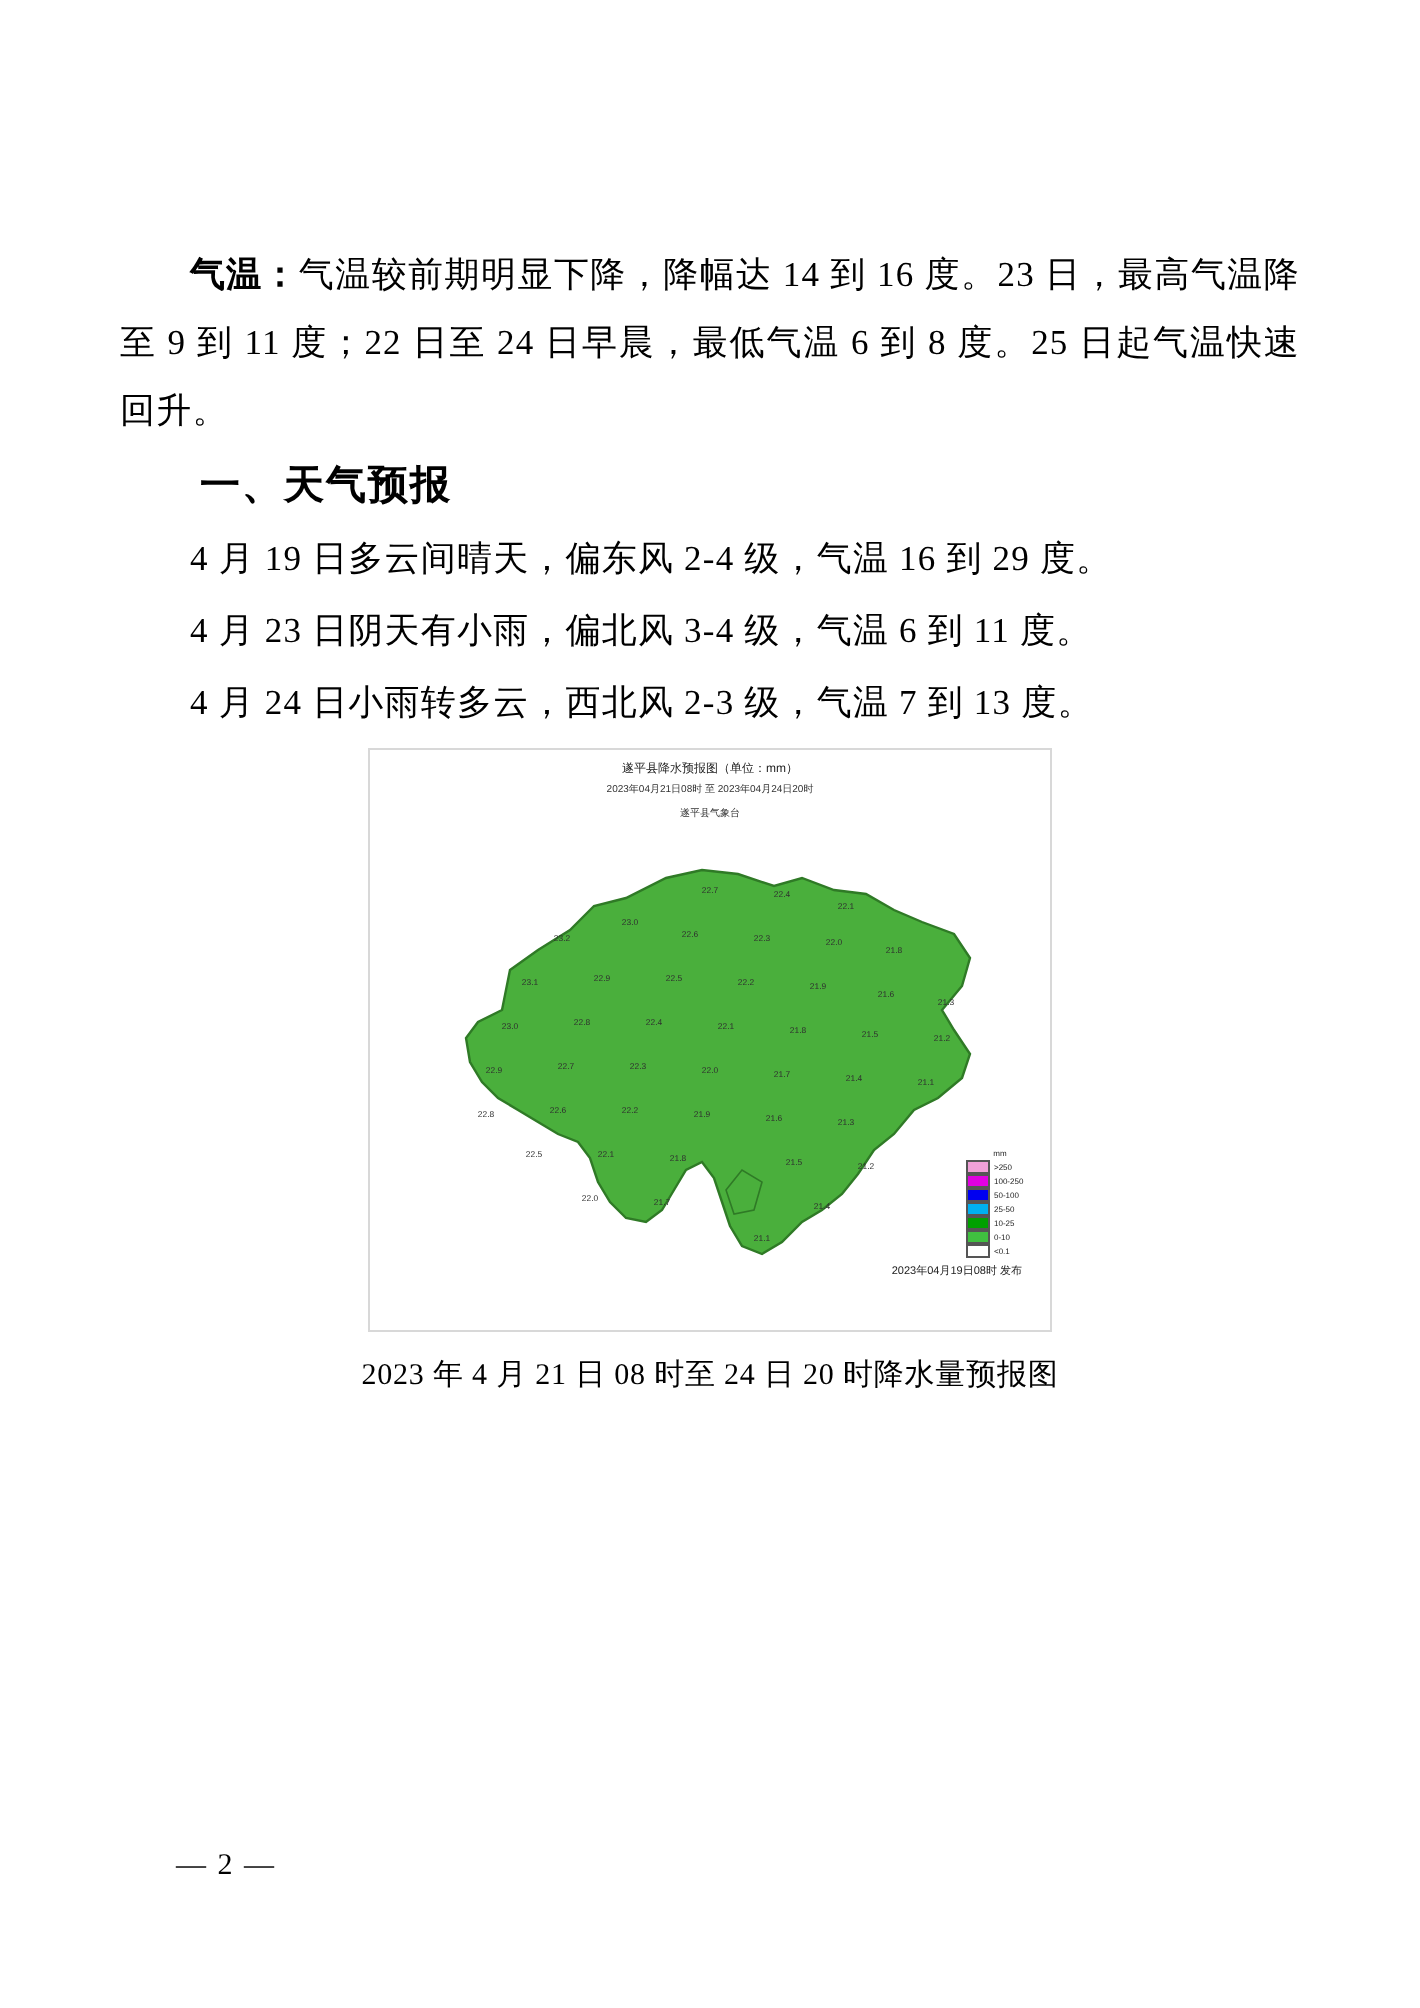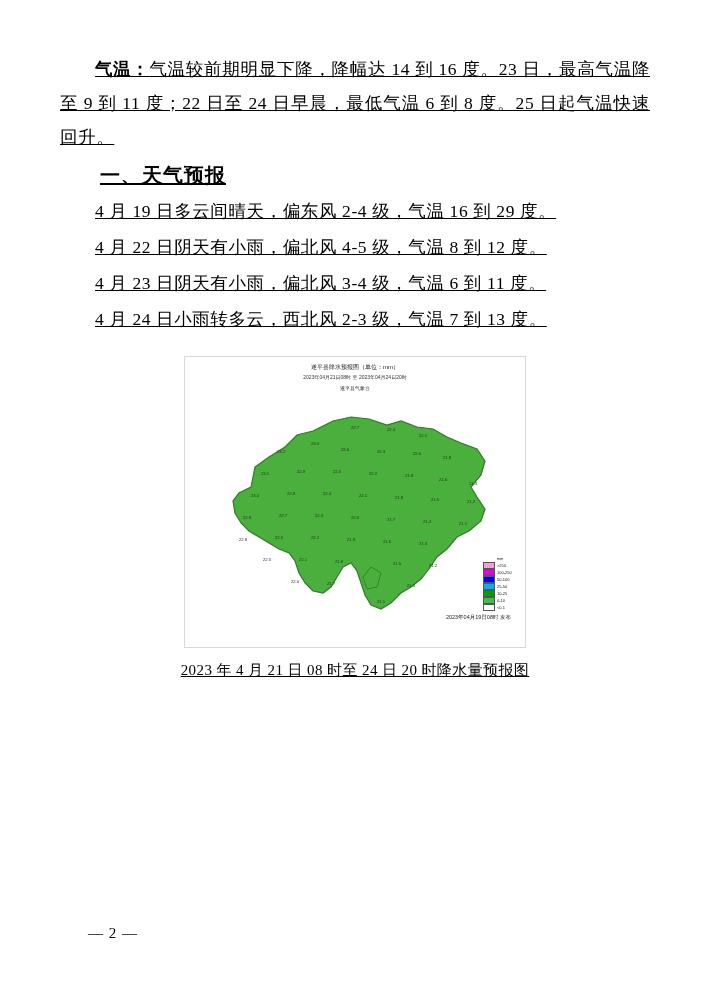--- a/index.html
+++ b/index.html
@@ -16,22 +16,21 @@
     overflow: hidden;
   }
   .page {
     width: 710px;
     height: 1004px;
     position: relative;
     box-sizing: border-box;
     padding: 0 60px;
   }
   .content {
-    padding-top: 52px;
-    text-decoration: underline;
+    padding-top: 120px;
   }
   p.para {
     margin: 0 0 2px 0;
     font-size: 17.5px;
     line-height: 34px;
     text-indent: 2em;
     letter-spacing: 0.6px;
     text-align: justify;
   }
   .lead {
@@ -42,21 +41,21 @@
   .section-title {
     margin: 4px 0 2px 0;
     font-size: 20px;
     line-height: 34px;
     text-indent: 2em;
     font-weight: bold;
     font-family: "Liberation Sans", sans-serif;
     letter-spacing: 1px;
   }
   .figure {
-    margin: 20px 0 0 0;
+    margin: 6px 0 0 0;
     text-align: center;
   }
   .map-box {
     width: 340px;
     height: 290px;
     margin: 0 auto;
     background: #ffffff;
     border: 1px solid #d8d8d8;
     position: relative;
     overflow: hidden;
@@ -170,21 +169,20 @@
 <body>
 
 <div class="page">
   <div class="content">
 
     <p class="para"><span class="lead">气温：</span><span>气温较前期明显下降，降幅达 14 到 16 度。23 日，最高气温降至 9 到 11 度；22 日至 24 日早晨，最低气温 6 到 8 度。25 日起气温快速回升。</span></p>
 
     <p class="section-title">一、天气预报</p>
 
     <p class="para">4 月 19 日多云间晴天，偏东风 2-4 级，气温 16 到 29 度。</p>
-    <p class="para">4 月 22 日阴天有小雨，偏北风 4-5 级，气温 8 到 12 度。</p>
     <p class="para">4 月 23 日阴天有小雨，偏北风 3-4 级，气温 6 到 11 度。</p>
     <p class="para">4 月 24 日小雨转多云，西北风 2-3 级，气温 7 到 13 度。</p>
 
     <div class="figure">
       <div class="map-box">
         <div class="map-title">遂平县降水预报图（单位：mm）</div>
         <div class="map-sub">2023年04月21日08时 至 2023年04月24日20时</div>
         <div class="map-station">遂平县气象台</div>
 
         <svg class="map-svg" viewBox="0 0 340 230">

